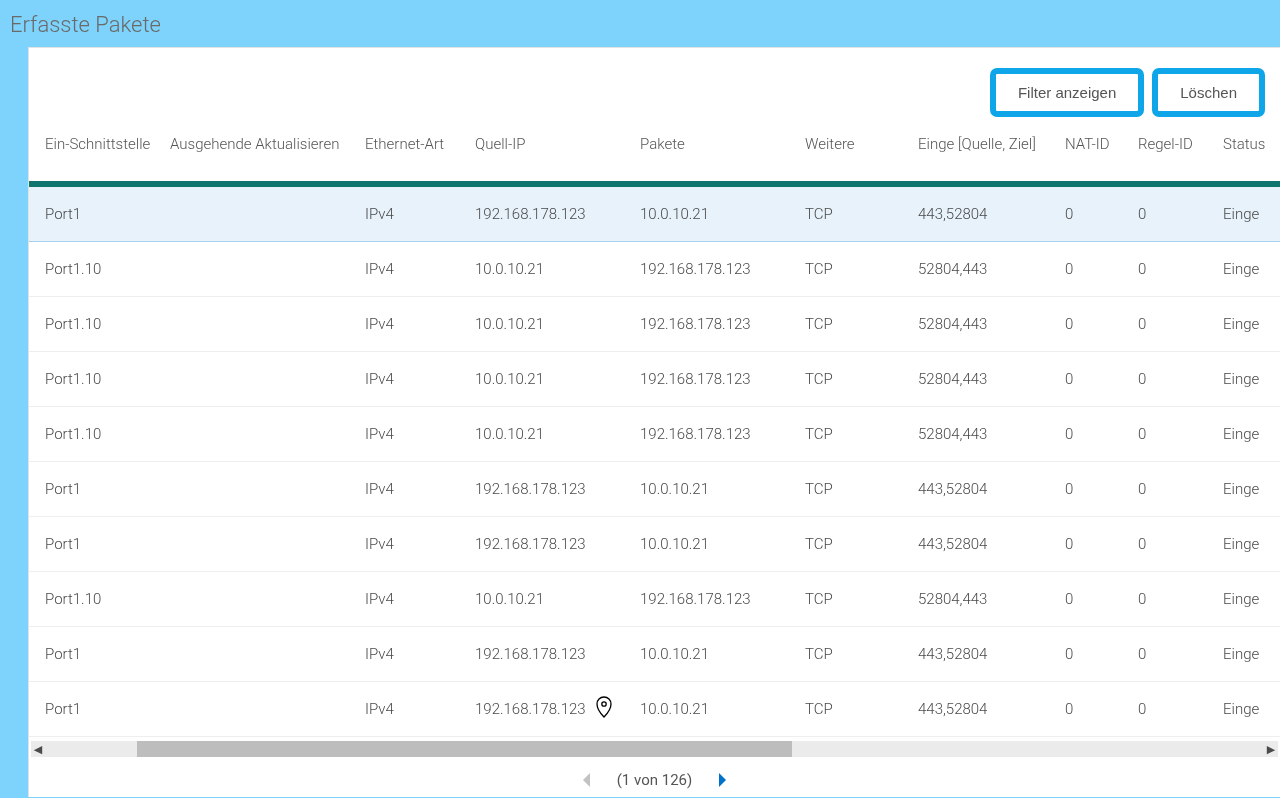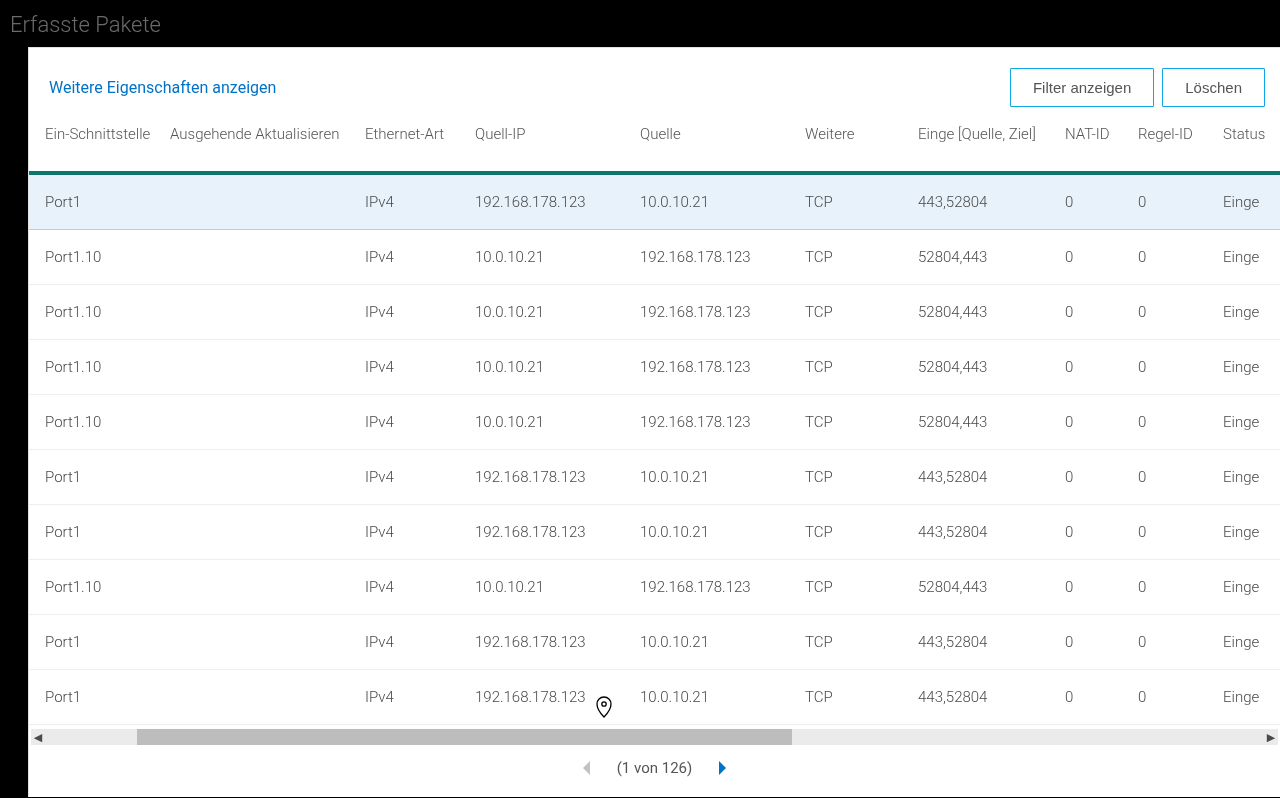--- a/index.html
+++ b/index.html
@@ -1,27 +1,27 @@
 <!DOCTYPE html>
 <html><head>
   <meta charset="utf-8">
   <style>
     * { margin: 0; padding: 0; box-sizing: border-box; }
     body { font-family: -apple-system, BlinkMacSystemFont, "Segoe UI", Roboto, "Helvetica Neue", Arial, sans-serif; background: #f5f5f5; color: #333; font-size: 14px; }
-    .page { width: 1280px; height: 798px; background: #000000; overflow: hidden; }
+    .page { width: 1280px; height: 798px; background: #7dd3fc; overflow: hidden; }
     .page-title { font-size: 22px; font-weight: 300; color: #6a6a6a; padding: 12px 10px 10px 10px; }
     .card { background: #fff; margin: 0 0 0 28px; border: 1px solid #e2e2e2; border-right: none; border-bottom: none; width: calc(100% - 28px); height: calc(100% - 48px); overflow: hidden; position: relative; }
     .toolbar { display: flex; align-items: center; padding: 20px 15px 10px 20px; }
     .link { color: #0073c8; font-size: 16px; cursor: pointer; }
     .spacer { flex: 1; }
-    .btn { border: 1px solid #0ea5e9; background: #fff; color: #555; padding: 10px 22px; font-size: 15px; border-radius: 1px; margin-left: 8px; cursor: pointer; }
+    .btn { border: 6px solid #0ea5e9; background: #fff; color: #555; padding: 10px 22px; font-size: 15px; border-radius: 7px; margin-left: 8px; cursor: pointer; }
     .table-wrap { overflow-x: hidden; position: relative; }
     table { border-collapse: collapse; table-layout: fixed; width: 1320px; }
     th, td { text-align: left; font-weight: 300; white-space: nowrap; overflow: hidden; text-overflow: ellipsis; }
-    th { font-size: 15px; color: #555; padding: 8px 6px 28px 6px; border-bottom: 4px solid #0f766e; }
+    th { font-size: 15px; color: #555; padding: 8px 6px 28px 6px; border-bottom: 6px solid #0f766e; }
     td { font-size: 15px; color: #4a4a4a; padding: 18px 6px 18px 6px; border-bottom: 1px solid #eee; }
     th:first-child, td:first-child { padding-left: 16px; }
     tr.selected td { background: #e7f2fb; border-top: 1px solid #a7d2f0; border-bottom: 1px solid #a7d2f0 !important; }
     
     .c0{width:135px}.c1{width:195px}.c2{width:110px}.c3{width:165px}.c4{width:165px}.c5{width:113px}.c6{width:147px}.c7{width:73px}.c8{width:85px}.c9{width:132px}
     .hscroll { display:flex; align-items:center; height:16px; background:#ebebeb; margin: 4px 2px 6px 2px; position: relative; }
     .hscroll .arrow { width:14px; display:flex; align-items:center; justify-content:center; color:#4b4b4b; font-size:11px; cursor:pointer; }
     .hscroll .track { flex:1; height:16px; position:relative; }
     .hscroll .thumb { position:absolute; top:0; left:92px; width:655px; height:16px; background:#bdbdbd; }
     .pager { display:flex; align-items:center; justify-content:center; gap:22px; padding: 8px 0 14px 0; font-size:15px; color:#555; }
@@ -32,35 +32,34 @@
   </style>
 </head>
 <body>
 <div class="page">
 
   <div class="page-title">Erfasste Pakete</div>
 
   <div class="card">
 
     <div class="toolbar">
-      <span class="link">Weitere Eigenschaften anzeigen</span>
       <span class="spacer"></span>
       <button class="btn">Filter anzeigen</button>
       <button class="btn">Löschen</button>
     </div>
 
     <div class="table-wrap">
       <table>
         <thead>
           <tr>
             <th class="c0">Ein-Schnittstelle</th>
             <th class="c1">Ausgehende Aktualisieren</th>
             <th class="c2">Ethernet-Art</th>
             <th class="c3">Quell-IP</th>
-            <th class="c4">Quelle</th>
+            <th class="c4">Pakete</th>
             <th class="c5">Weitere</th>
             <th class="c6">Einge [Quelle, Ziel]</th>
             <th class="c7">NAT-ID</th>
             <th class="c8">Regel-ID</th>
             <th class="c9">Status</th>
           </tr>
         </thead>
         <tbody id="tbody">
             <tr class="selected">
               <td class="c0">Port1</td>

